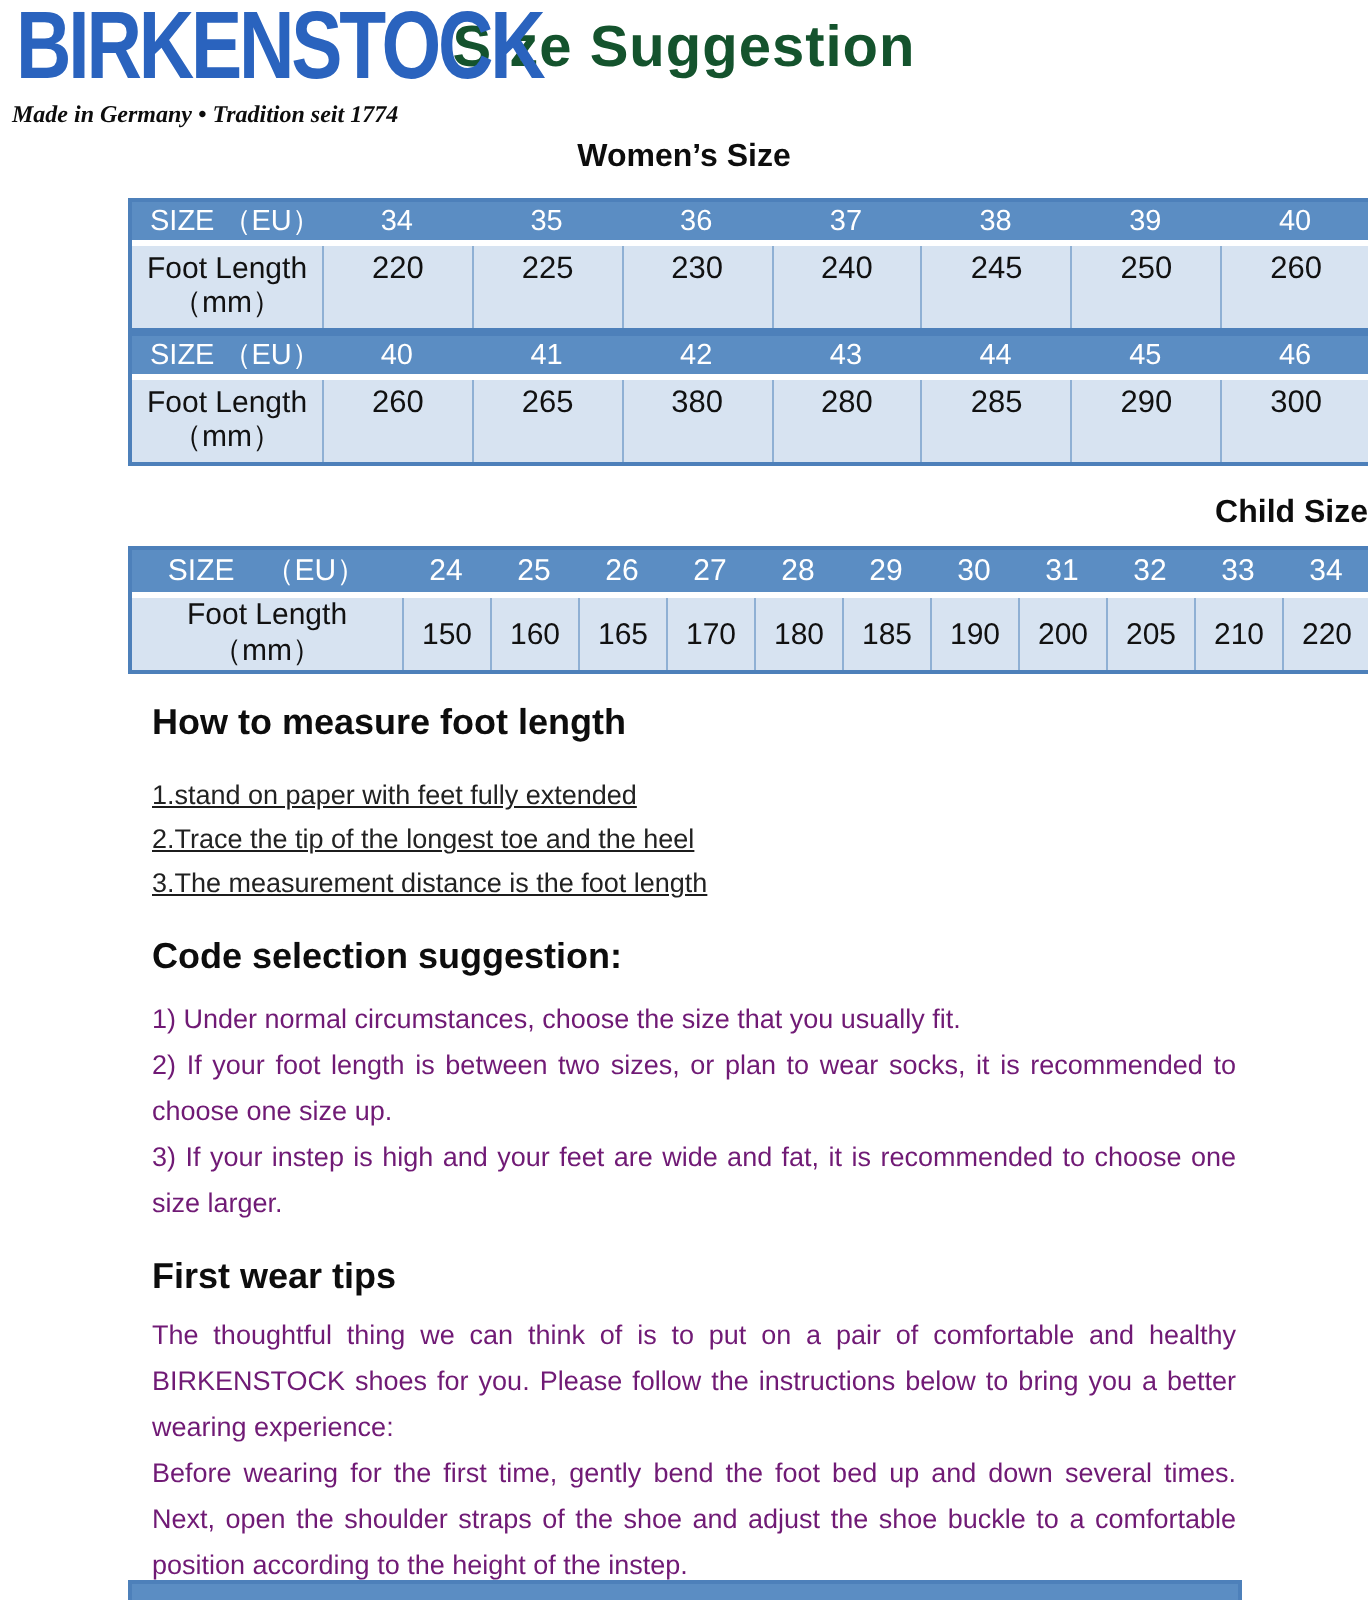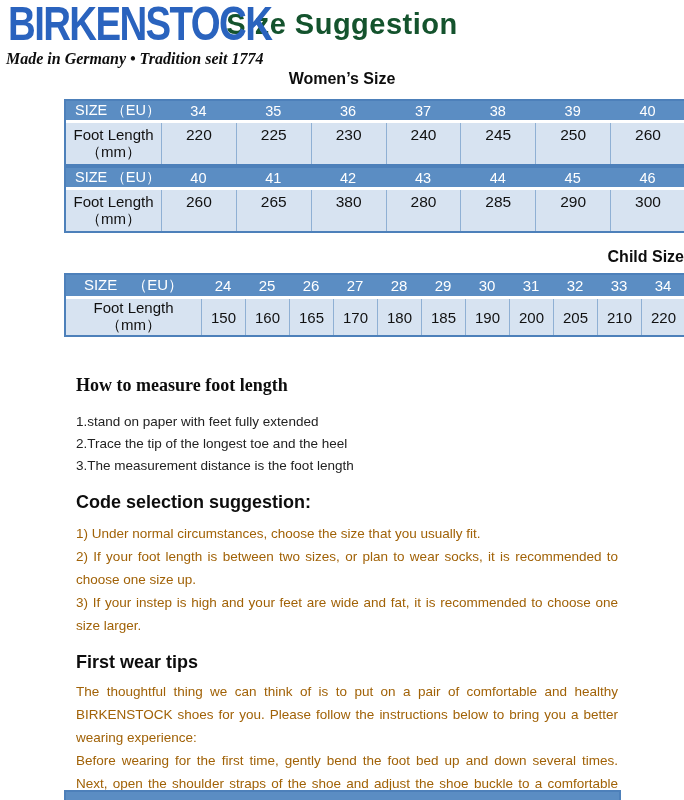--- a/index.html
+++ b/index.html
@@ -18,21 +18,21 @@
   }
   .brand {
     position:absolute; top:-4px; left:8px; z-index:2;
     font-size:48px; font-weight:bold; color:var(--brand_blue);
     letter-spacing:-2px; transform:scaleX(0.80); transform-origin:left top;
     white-space:nowrap;
   }
   .tagline {
     position:absolute; top:50px; left:6px; z-index:3;
     font-family:"Liberation Serif", serif; font-style:italic; font-weight:bold;
-    font-size:16px; color:#0d0d0d; white-space:nowrap;
+    font-size:12px; color:#0d0d0d; white-space:nowrap;
   }
 
   
   .tbl-heading {
     text-align:center; font-size:16px; font-weight:bold; color:#0d0d0d;
   }
   .h-women { margin:6px 0 11px; }
   .h-men   { margin:16px 0 11px; }
   .h-child { margin:15px 0 7px;text-align:right; }
 
@@ -62,28 +62,28 @@
   .t7 tr.dat-row td.lbl { font-size:15px; }
 
   
   .t11 tr.hdr-row td { height:24px; font-size:15px; }
   .t11 td.lbl { width:135px; }
   .t11 tr.dat-row td { height:23px; vertical-align:middle; font-size:15px; }
 
   
   .text-body { padding:0 66px 0 76px; }
   .sec-heading { font-size:18px; font-weight:bold; color:#0d0d0d; }
-  .h-measure { margin-top:38px;font-family:Liberation Serif, serif; }
+  .h-measure { margin-top:14px; }
   .h-code    { margin-top:15px; }
   .h-wear    { margin-top:15px; }
-  .steps { margin-top:15px; }
+  .steps { margin-top:15px;text-decoration:underline; }
   .step  { font-size:13.5px; line-height:22px; color:#222222; }
   .points { margin-top:9px; }
   .point, .para {
-    font-size:13.5px; line-height:23px; color:#a16207;
+    font-size:13.5px; line-height:23px; color:#701a75;
     text-align:justify;
   }
   .paras { margin-top:7px; }
 
   
   .bottom-bar {
     position:absolute; left:64px; bottom:0; width:557px; height:10px;
     background:var(--table_header_blue);
     border-left:2px solid var(--table_border_blue);
     border-right:2px solid var(--table_border_blue);

